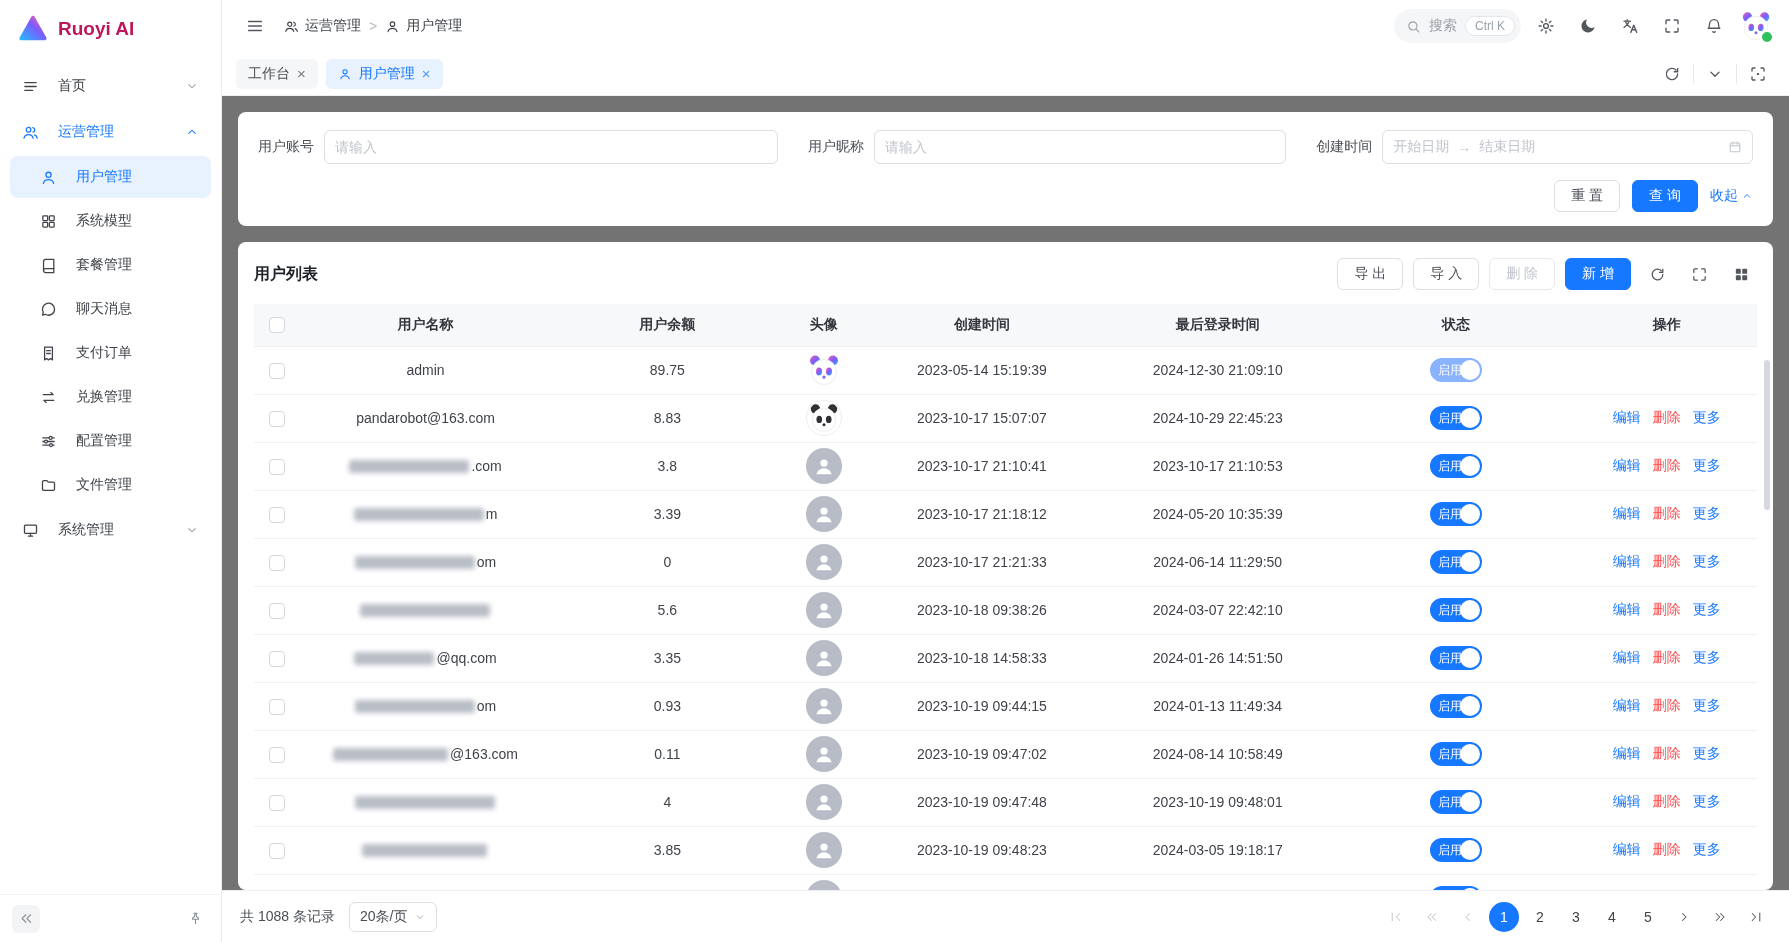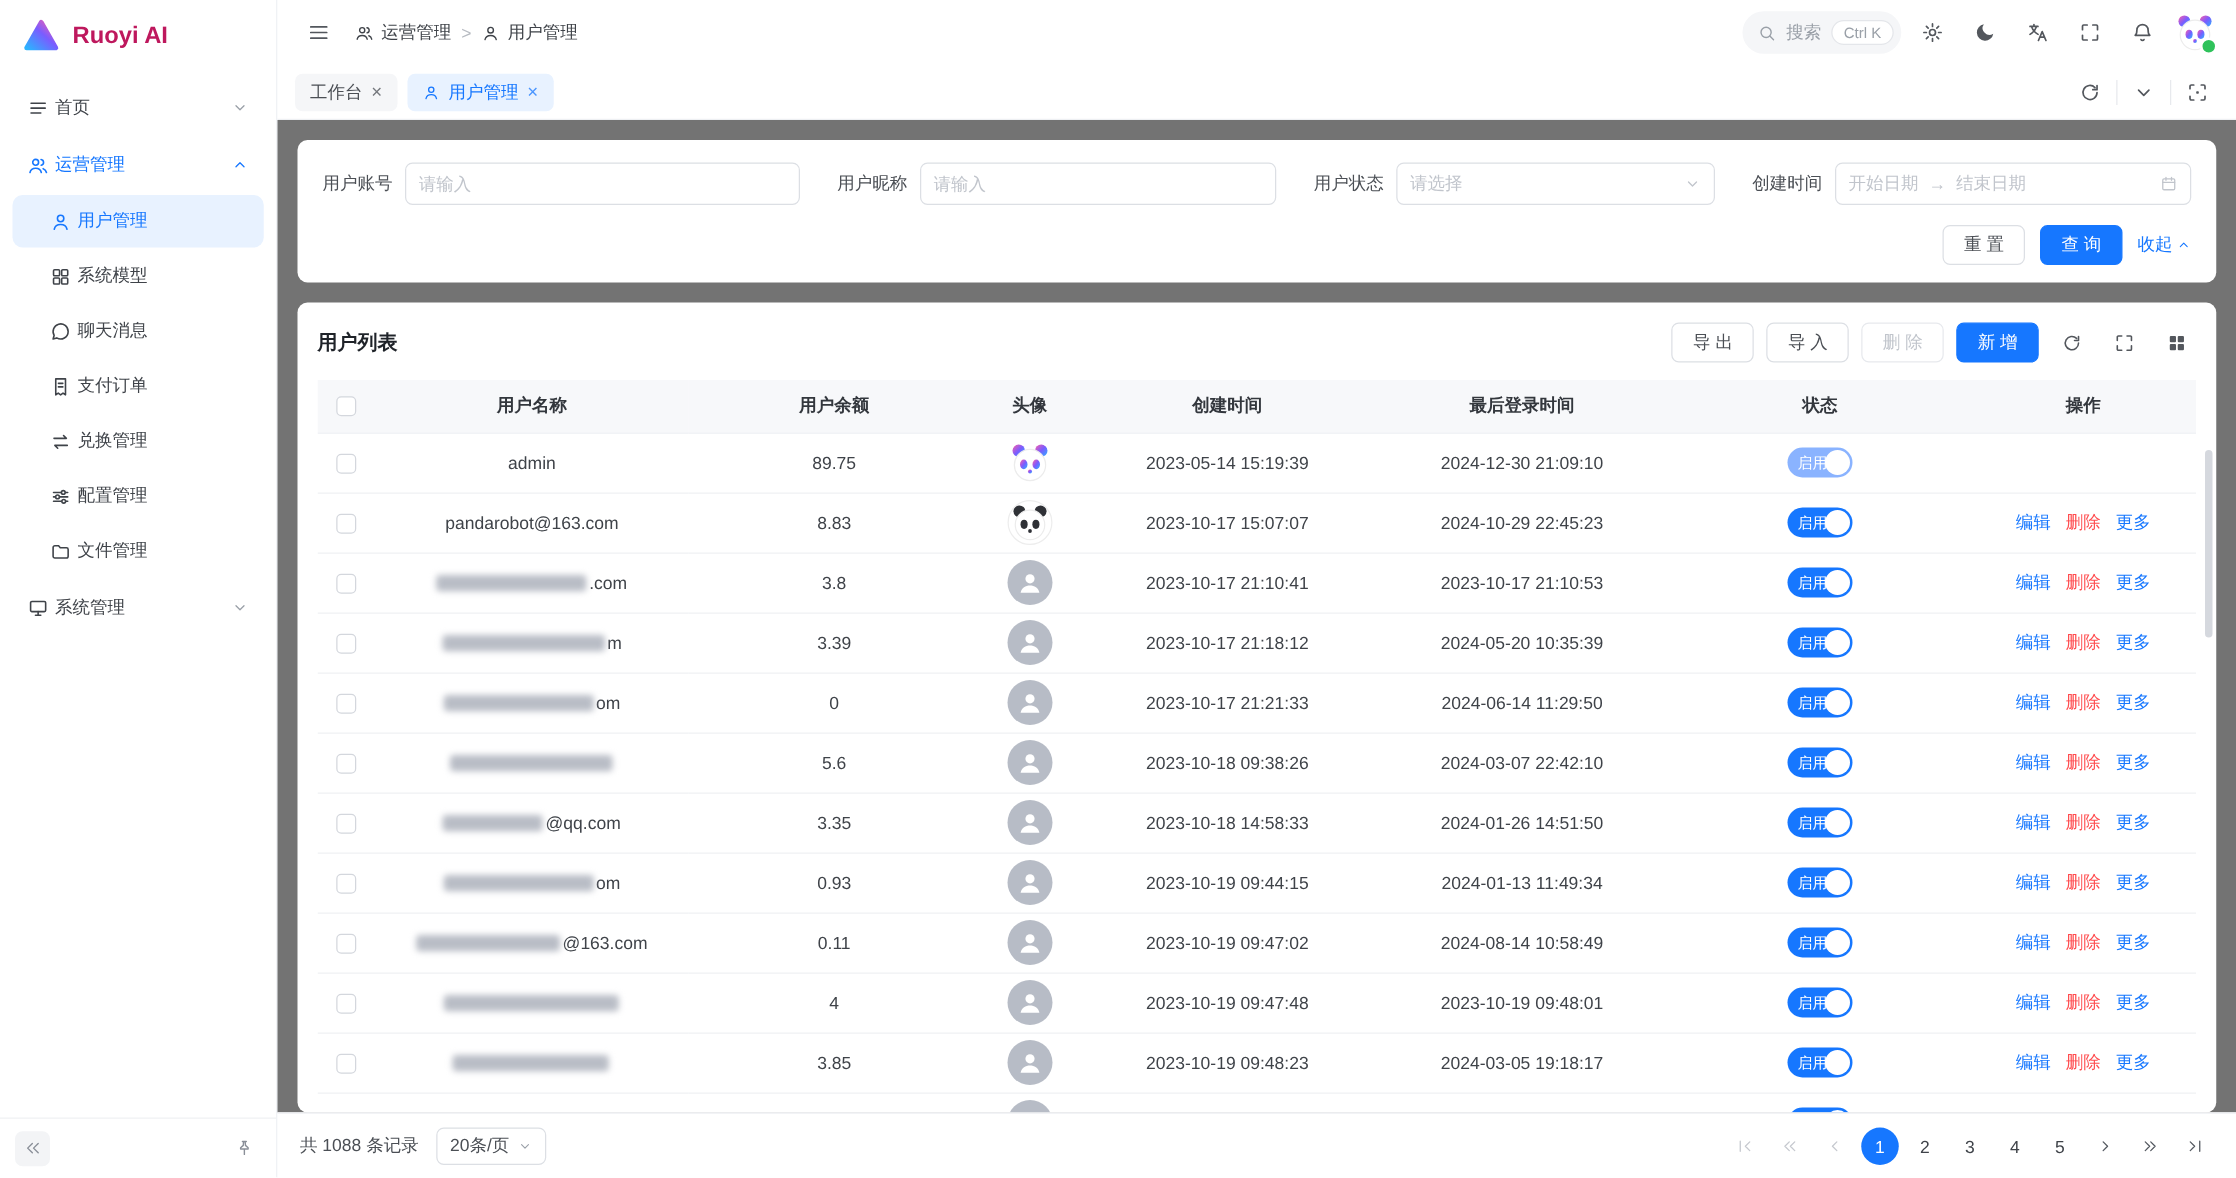--- a/index.html
+++ b/index.html
@@ -8,21 +8,21 @@
   body{font-family:"Liberation Sans","DejaVu Sans",sans-serif;font-size:14px;color:#3f4349;background:#fff}
   svg{display:block}
   .app{display:flex;width:100%;height:100%}
 
   
   .sidebar{width:222px;min-width:222px;display:flex;flex-direction:column;background:#fff;border-right:1px solid #eceef2}
   .logo{height:58px;display:flex;align-items:center;gap:10px;padding:0 18px;cursor:pointer}
   .logo-mark svg{width:30px;height:30px}
   .logo-text{font-size:19px;font-weight:bold;color:#be185d}
   .menu{flex:1;padding:6px 10px;overflow:hidden}
-  .menu-item{height:44px;display:flex;align-items:center;gap:5px;padding:0 12px;border-radius:8px;color:#3f4349;cursor:pointer;margin-bottom:2px}
+  .menu-item{height:44px;display:flex;align-items:center;gap:19px;padding:0 12px;border-radius:8px;color:#3f4349;cursor:pointer;margin-bottom:2px}
   .menu-item .mi-icon{width:17px;height:17px;flex:none}
   .menu-item .mi-icon svg{width:17px;height:17px}
   .menu-item .mi-label{flex:1;white-space:nowrap}
   .menu-item.parent-active{color:var(--primary)}
   .menu-item.active{background:#e8f2ff;color:var(--primary)}
   .menu-sub .menu-item{height:42px;padding-left:30px}
   .chev{width:14px;height:14px;color:#9aa0a8}
   .menu-item.parent-active .chev{color:var(--primary)}
   .chev svg{width:14px;height:14px}
   .sidebar-footer{height:48px;border-top:1px solid #f0f1f4;display:flex;align-items:center;justify-content:space-between;padding:0 12px}
@@ -187,20 +187,29 @@
                 <rect x="13.2" y="4" width="6.8" height="6.8" rx="1.2"></rect>
                 <rect x="4" y="13.2" width="6.8" height="6.8" rx="1.2"></rect>
                 <rect x="13.2" y="13.2" width="6.8" height="6.8" rx="1.2"></rect>
               </svg>
             </span>
             <span class="mi-label">系统模型</span>
           </div>
           <div class="menu-item">
             <span class="mi-icon">
               <svg viewBox="0 0 24 24" fill="none" stroke="currentColor" stroke-width="1.8" stroke-linecap="round" stroke-linejoin="round">
+                <path d="M5 19.2A2.8 2.8 0 0 1 7.8 16.4H19.5V3.5H7.8A2.8 2.8 0 0 0 5 6.3v12.9z"></path>
+                <path d="M5 19.2a2.8 2.8 0 0 0 2.8 2.8H19.5v-5.6"></path>
+              </svg>
+            </span>
+            <span class="mi-label">套餐管理</span>
+          </div>
+          <div class="menu-item">
+            <span class="mi-icon">
+              <svg viewBox="0 0 24 24" fill="none" stroke="currentColor" stroke-width="1.8" stroke-linecap="round" stroke-linejoin="round">
                 <path d="M20.5 11.5a8.5 8.5 0 0 1-12.9 7.3L3.5 20l1.2-4.1a8.5 8.5 0 1 1 15.8-4.4z"></path>
               </svg>
             </span>
             <span class="mi-label">聊天消息</span>
           </div>
           <div class="menu-item">
             <span class="mi-icon">
               <svg viewBox="0 0 24 24" fill="none" stroke="currentColor" stroke-width="1.8" stroke-linecap="round" stroke-linejoin="round">
                 <path d="M6.5 3h11v18l-2.8-1.9L12 21l-2.7-1.9L6.5 21V3z"></path>
                 <path d="M9.5 8h5M9.5 12h5"></path>
@@ -395,31 +404,20 @@
             <label class="field">
               <span class="field-label">用户账号</span>
               <span class="input">
                 <input placeholder="请输入" style="">
               </span>
             </label>
             <label class="field">
               <span class="field-label">用户昵称</span>
               <span class="input">
                 <input placeholder="请输入" style="">
-              </span>
-            </label>
-            <label class="field">
-              <span class="field-label">用户状态</span>
-              <span class="input">
-                <span class="placeholder">请选择</span>
-                <span class="sel-chev">
-                  <svg viewBox="0 0 24 24" fill="none" stroke="currentColor" stroke-width="1.8" stroke-linecap="round" stroke-linejoin="round">
-                    <path d="M6.5 9.5 12 15l5.5-5.5"></path>
-                  </svg>
-                </span>
               </span>
             </label>
             <label class="field">
               <span class="field-label">创建时间</span>
               <span class="input daterange">
                 <span class="placeholder">开始日期</span>
                 <span class="dr-arrow">→</span>
                 <span class="placeholder">结束日期</span>
                 <span class="spacer"></span>
                 <span class="cal-icon">

